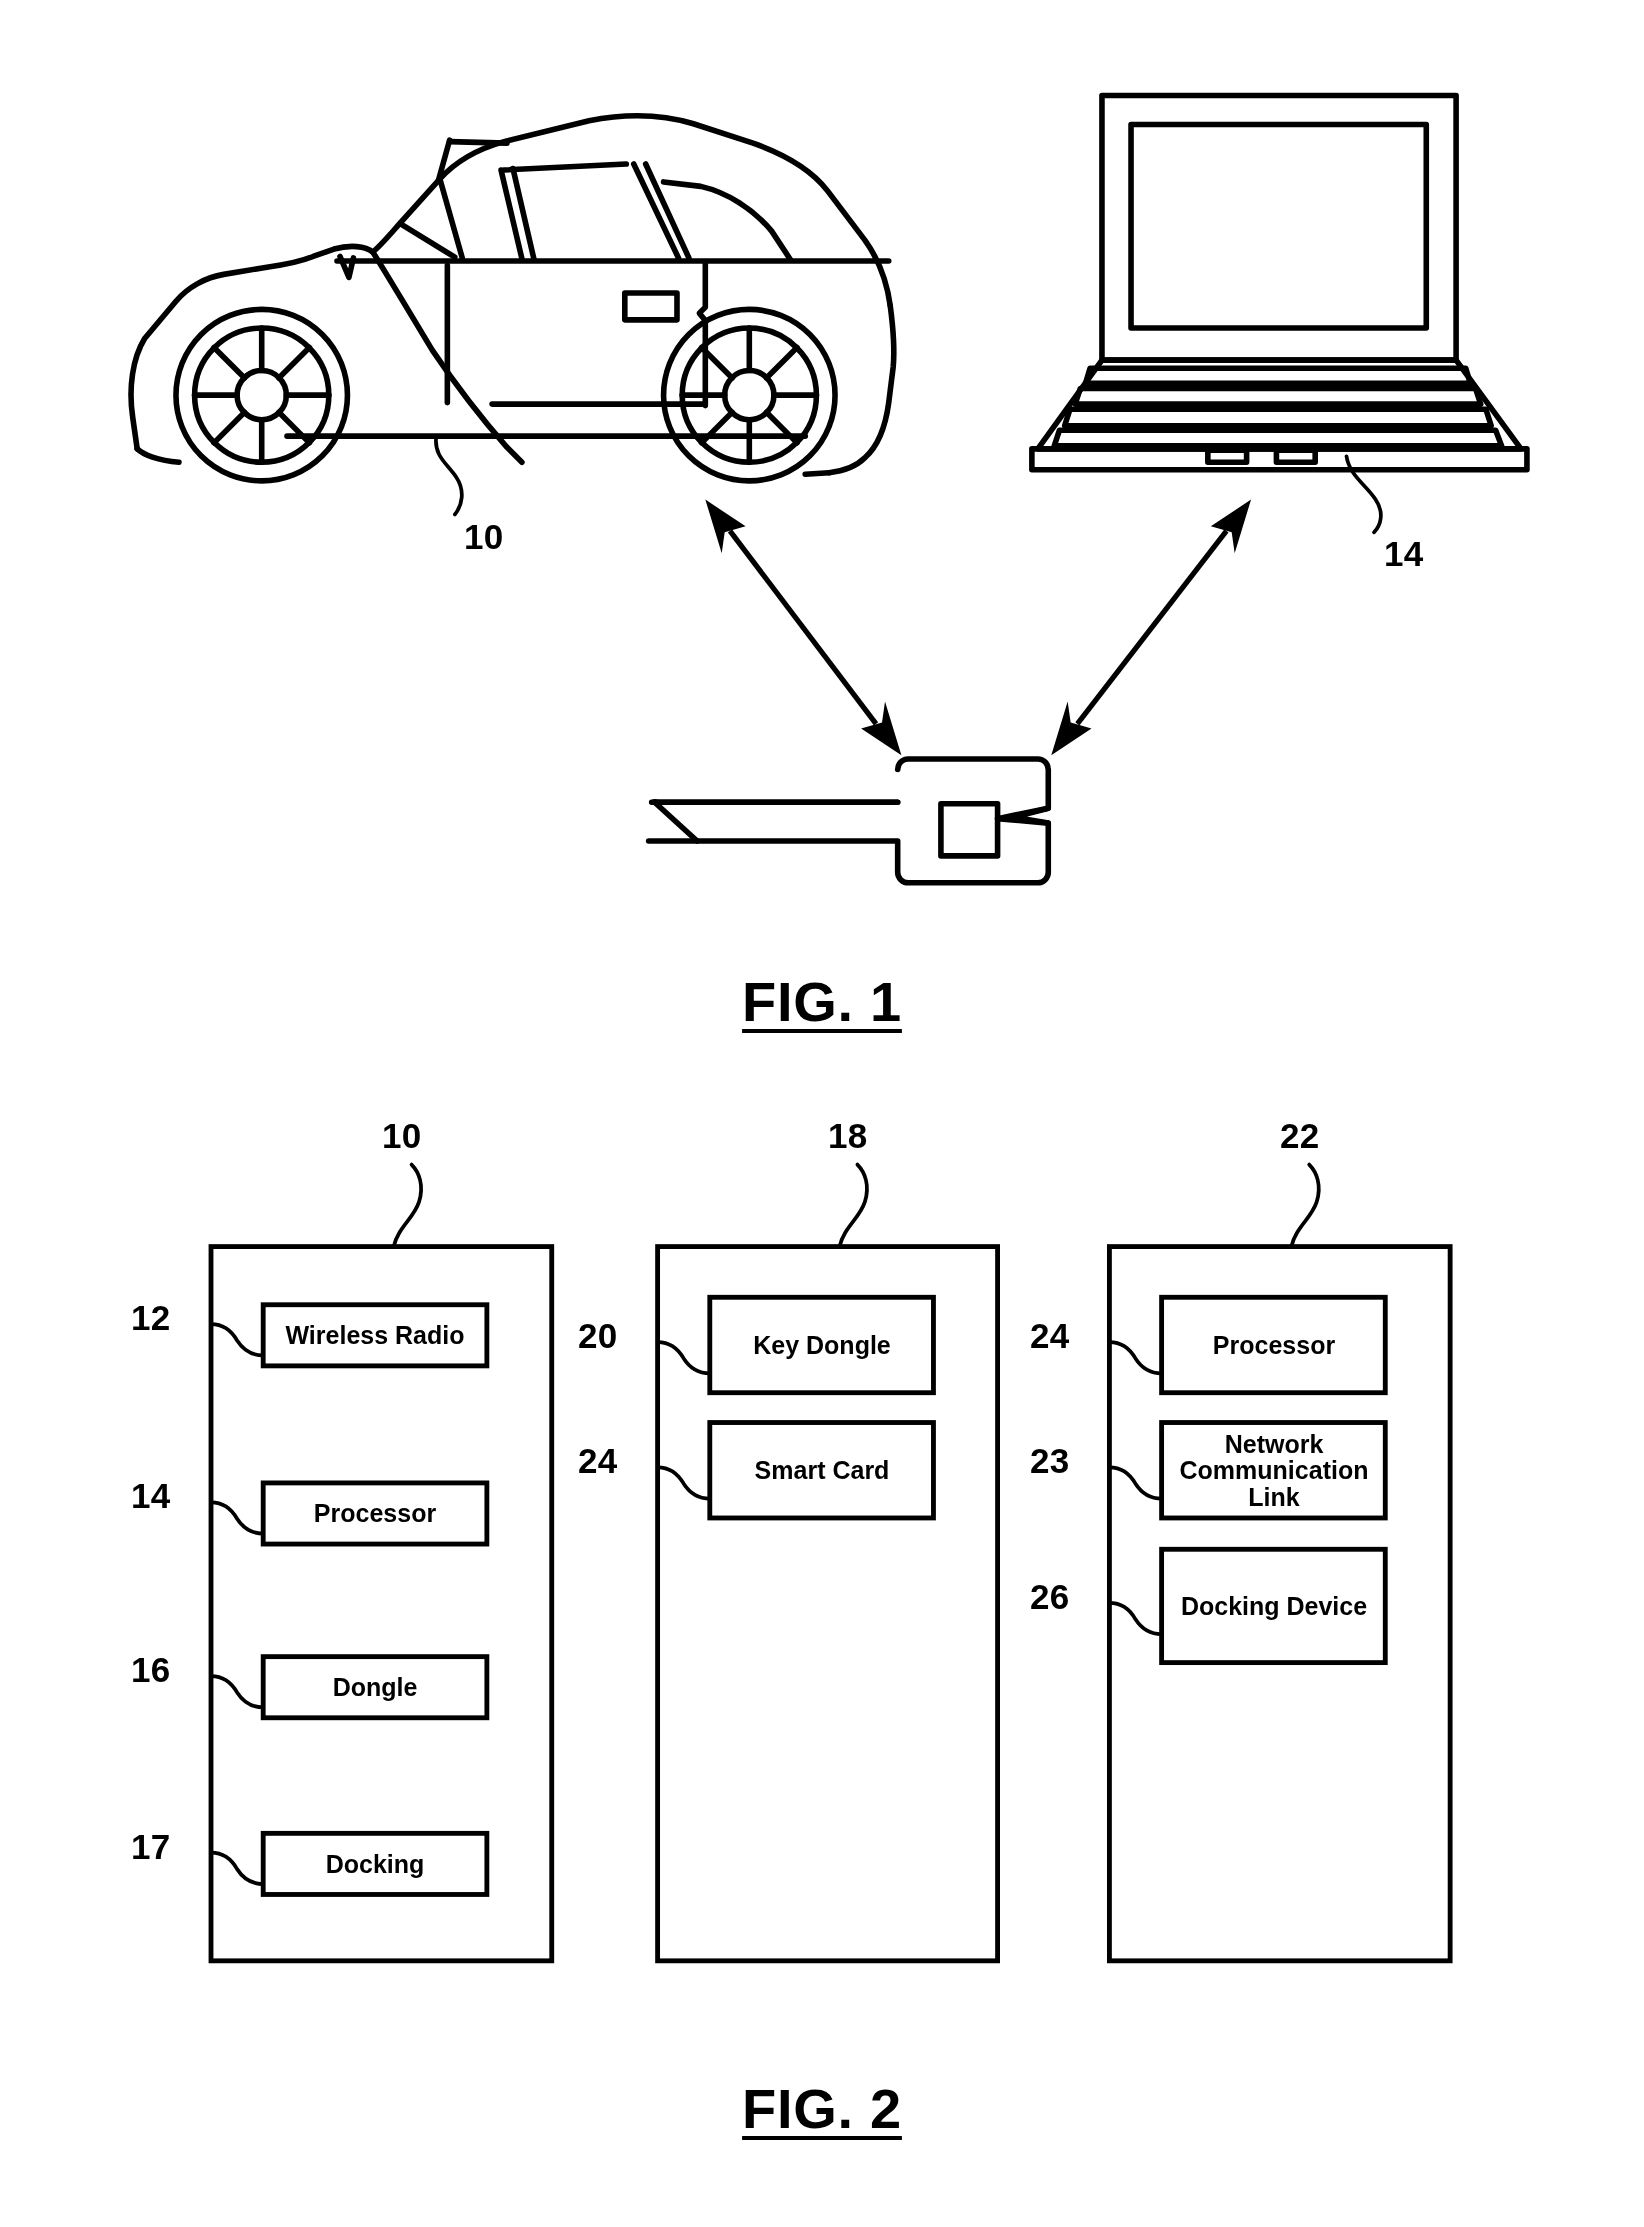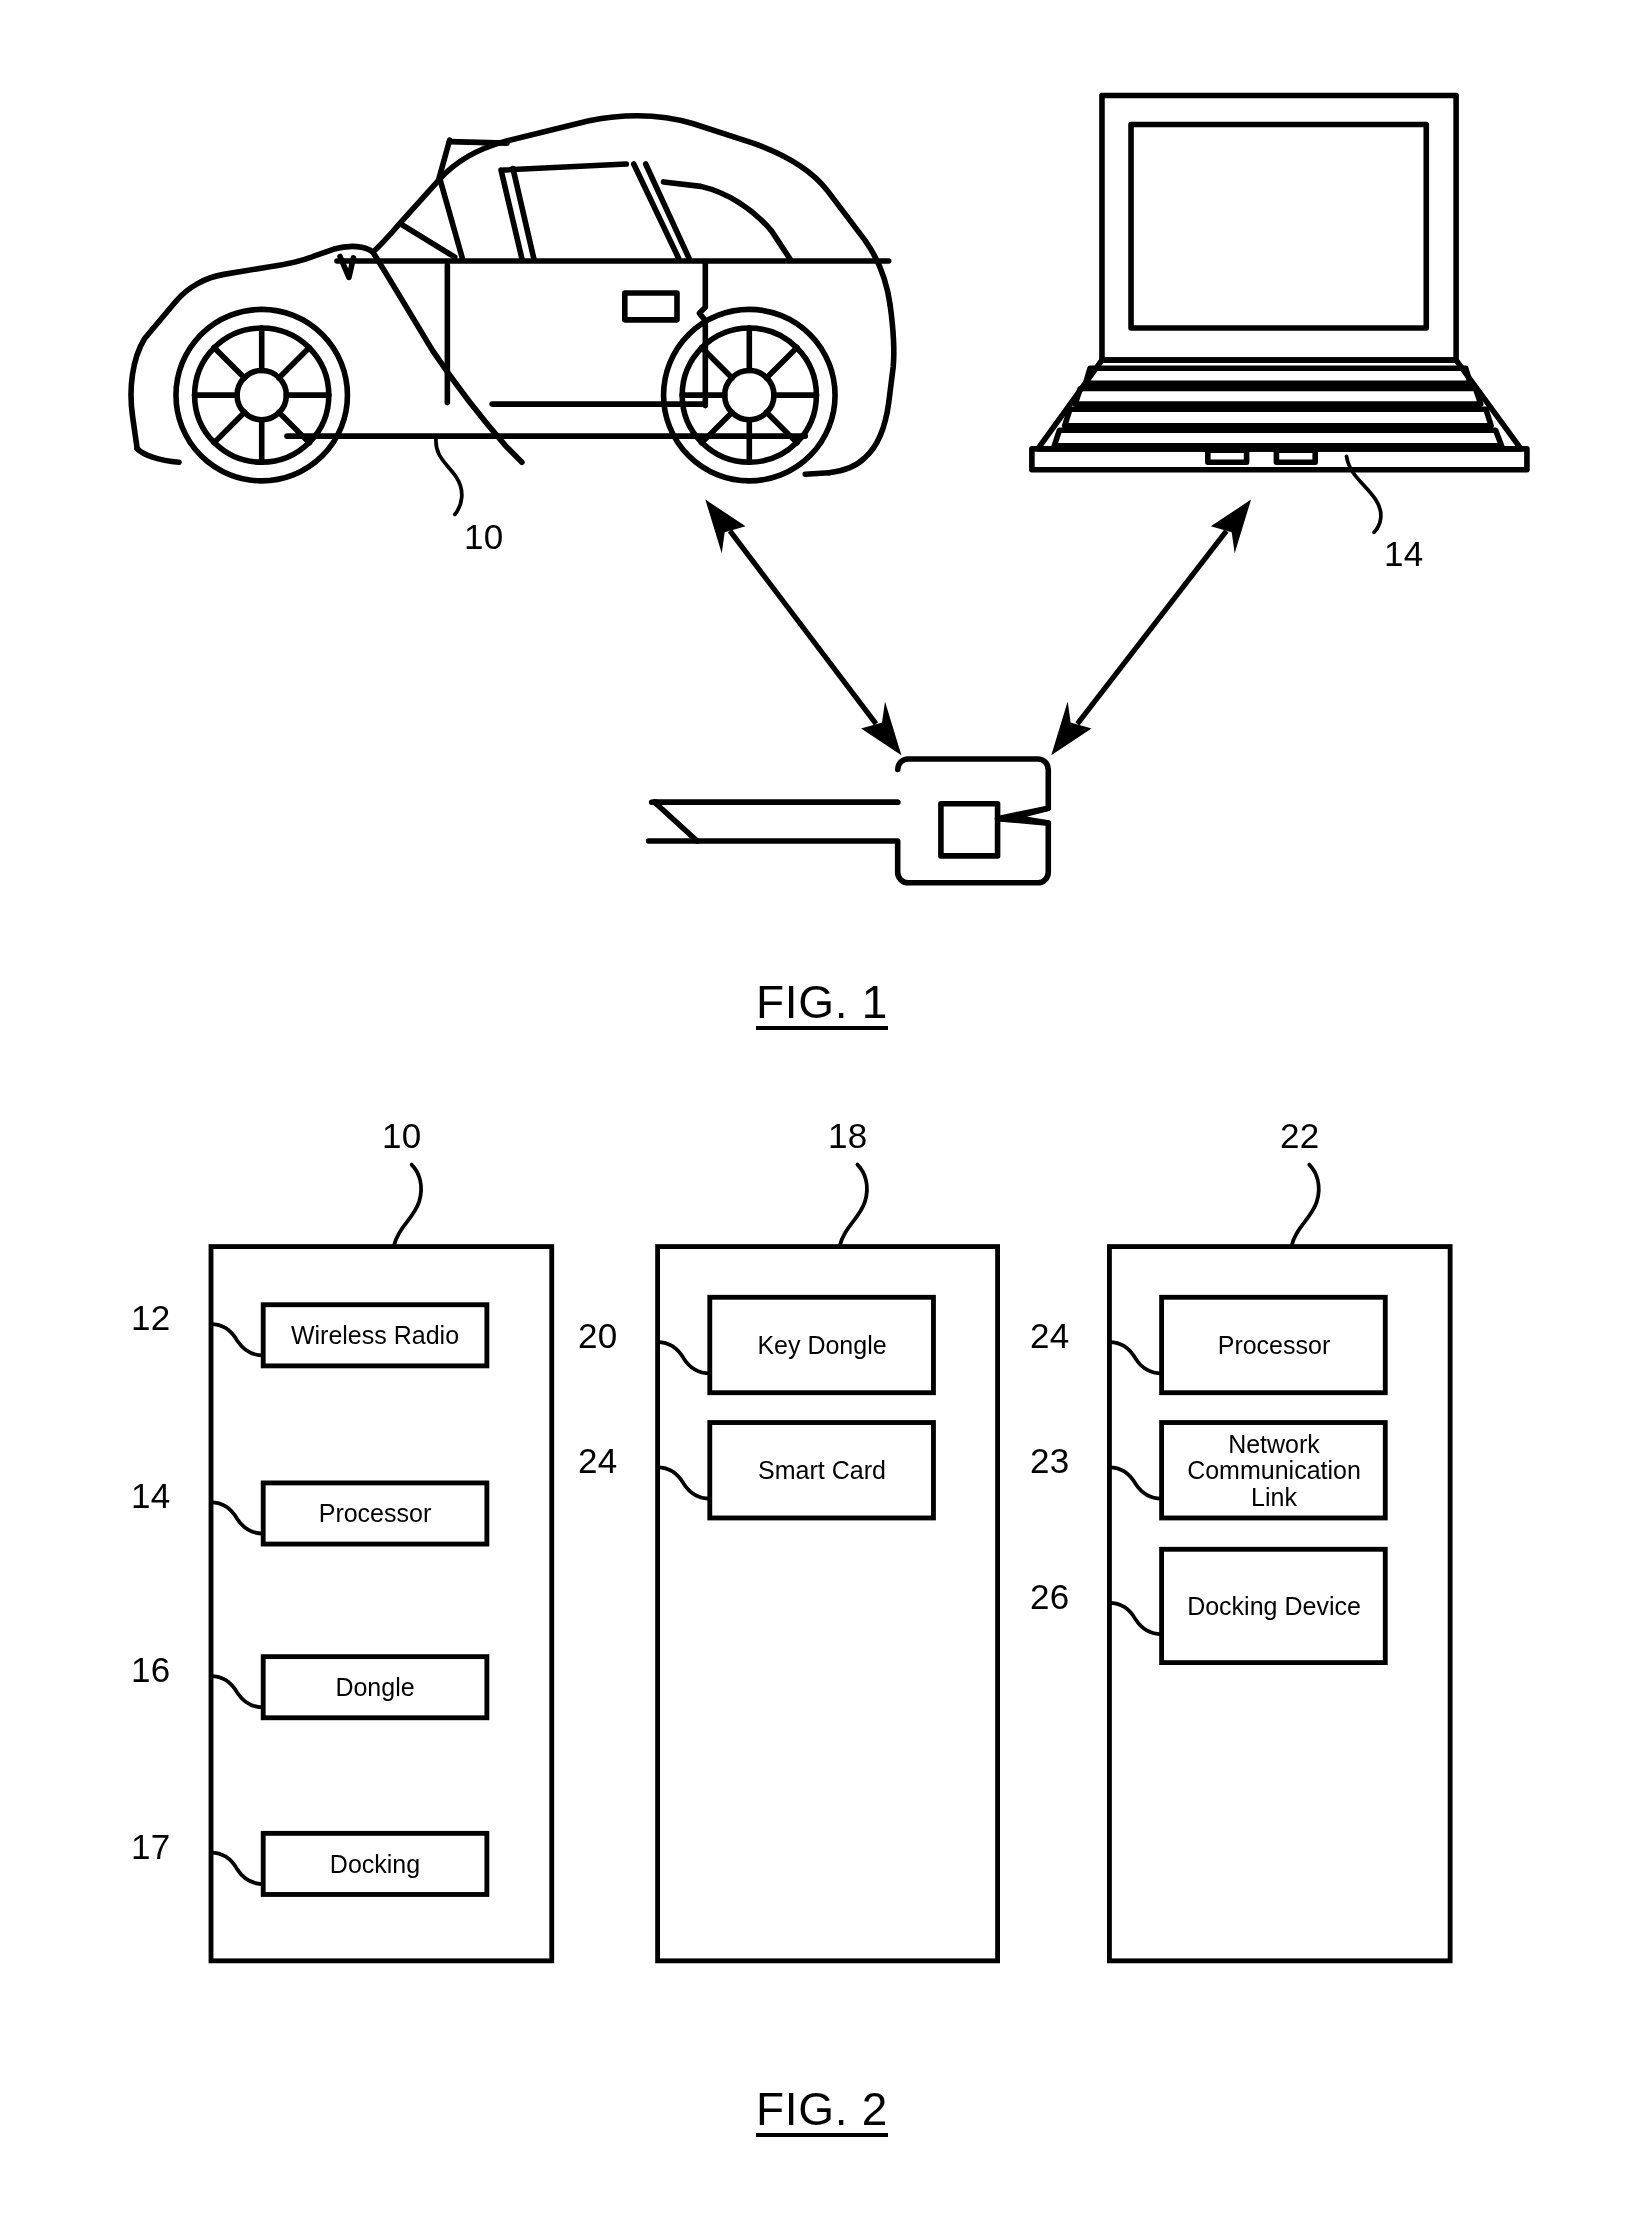--- a/index.html
+++ b/index.html
@@ -54,31 +54,32 @@
   }
   .arrow-head { fill: #000000; stroke: none; }
 
   
   .txt {
     position: absolute;
     white-space: pre;
     font-family: "Liberation Sans", sans-serif;
     color: #000000;
     line-height: 1.06;
+    font-weight: bold;
   }
   .ref-num {
     font-size: 35px;
     letter-spacing: 0.4px;
   }
   .box-label {
     font-size: 25px;
     text-align: center;
   }
   .fig-caption {
-    font-size: 46px;
+    font-size: 56px;
     letter-spacing: 0.7px;
     text-align: center;
     text-decoration: underline;
     text-underline-offset: 8.2px;
     text-decoration-thickness: 3.7px;
   }
   .center-abs {
     position: absolute;
     display: flex;
     align-items: center;

